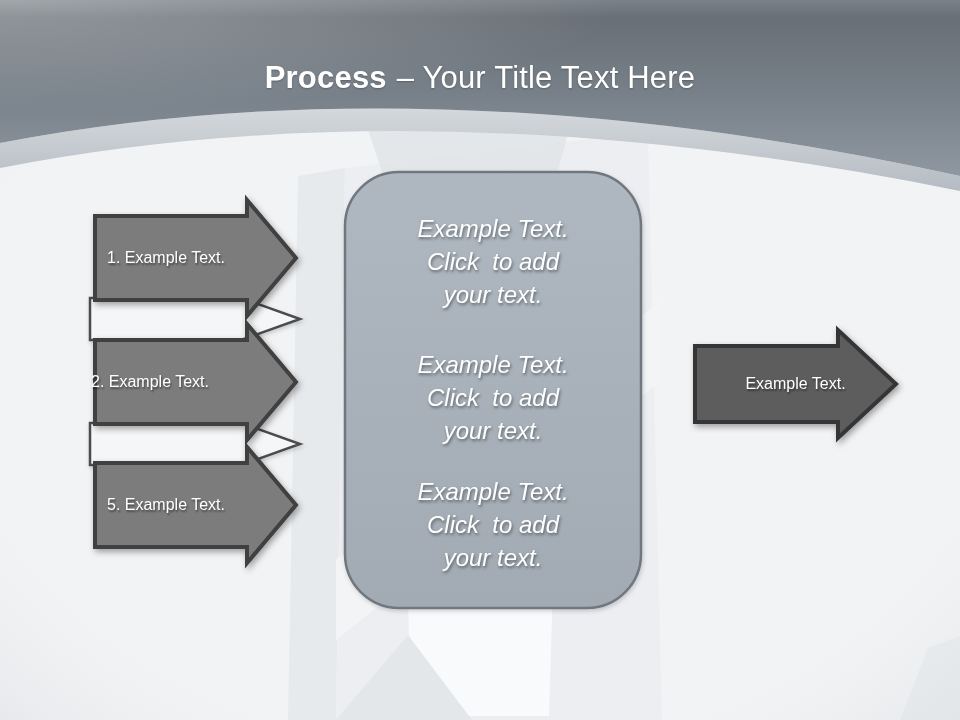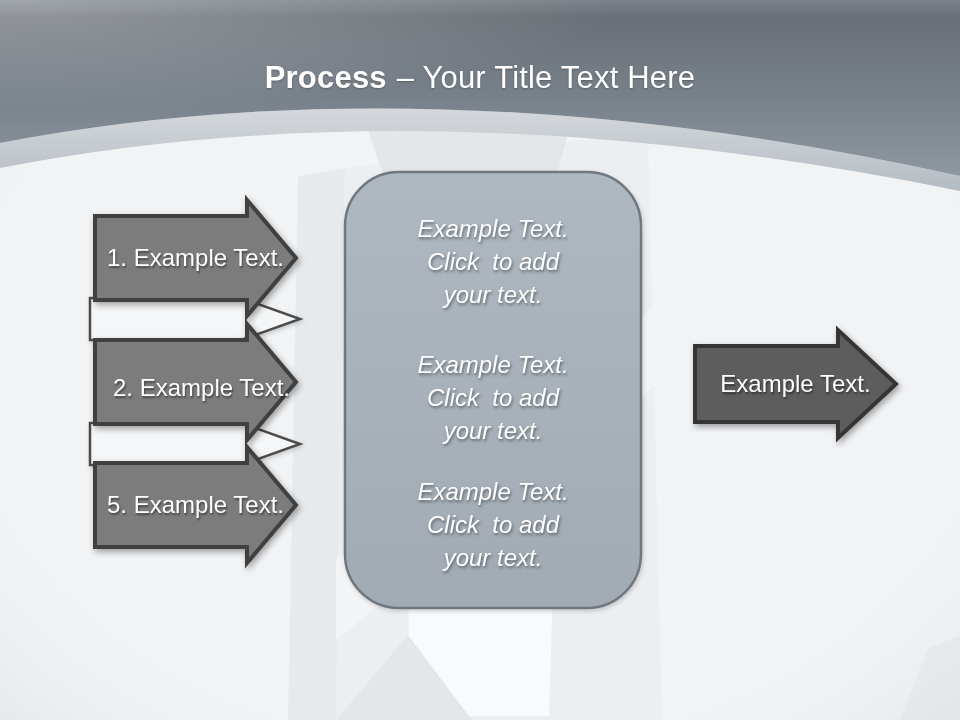--- a/index.html
+++ b/index.html
@@ -9,25 +9,25 @@
   }
   .bg-svg{position:absolute;left:0;top:0;width:960px;height:720px;display:block;}
   .title{
     position:absolute;top:60px;left:0;width:960px;text-align:center;
     color:#ffffff;font-size:31px;letter-spacing:.2px;white-space:nowrap;
     text-shadow:0 1px 2px rgba(0,0,0,.25);
   }
   .title-bold{font-weight:700;}
   .title-rest{font-weight:400;margin-left:10px;}
   .arrow-label{
-    position:absolute;color:#ffffff;font-size:24px;line-height:26px;
+    position:absolute;color:#ffffff;font-size:16px;line-height:26px;
     text-shadow:1px 2px 2px rgba(0,0,0,.45);white-space:nowrap;
   }
   .arrow-label-1{left:107px;top:245px;}
-  .arrow-label-2{left:113px;top:369px;margin-top:6px;}
+  .arrow-label-2{left:91px;top:369px;}
   .arrow-label-3{left:107px;top:492px;}
   .arrow-label-right{left:695px;top:371px;width:201px;text-align:center;}
   .box-para{
     position:absolute;left:345px;width:296px;text-align:center;
     color:#ffffff;font-size:24px;line-height:33px;font-style:italic;
     white-space:pre-wrap;text-shadow:1px 2px 3px rgba(45,50,55,.6);
   }
   .box-para-1{top:212px;}
   .box-para-2{top:348px;}
   .box-para-3{top:475px;}

